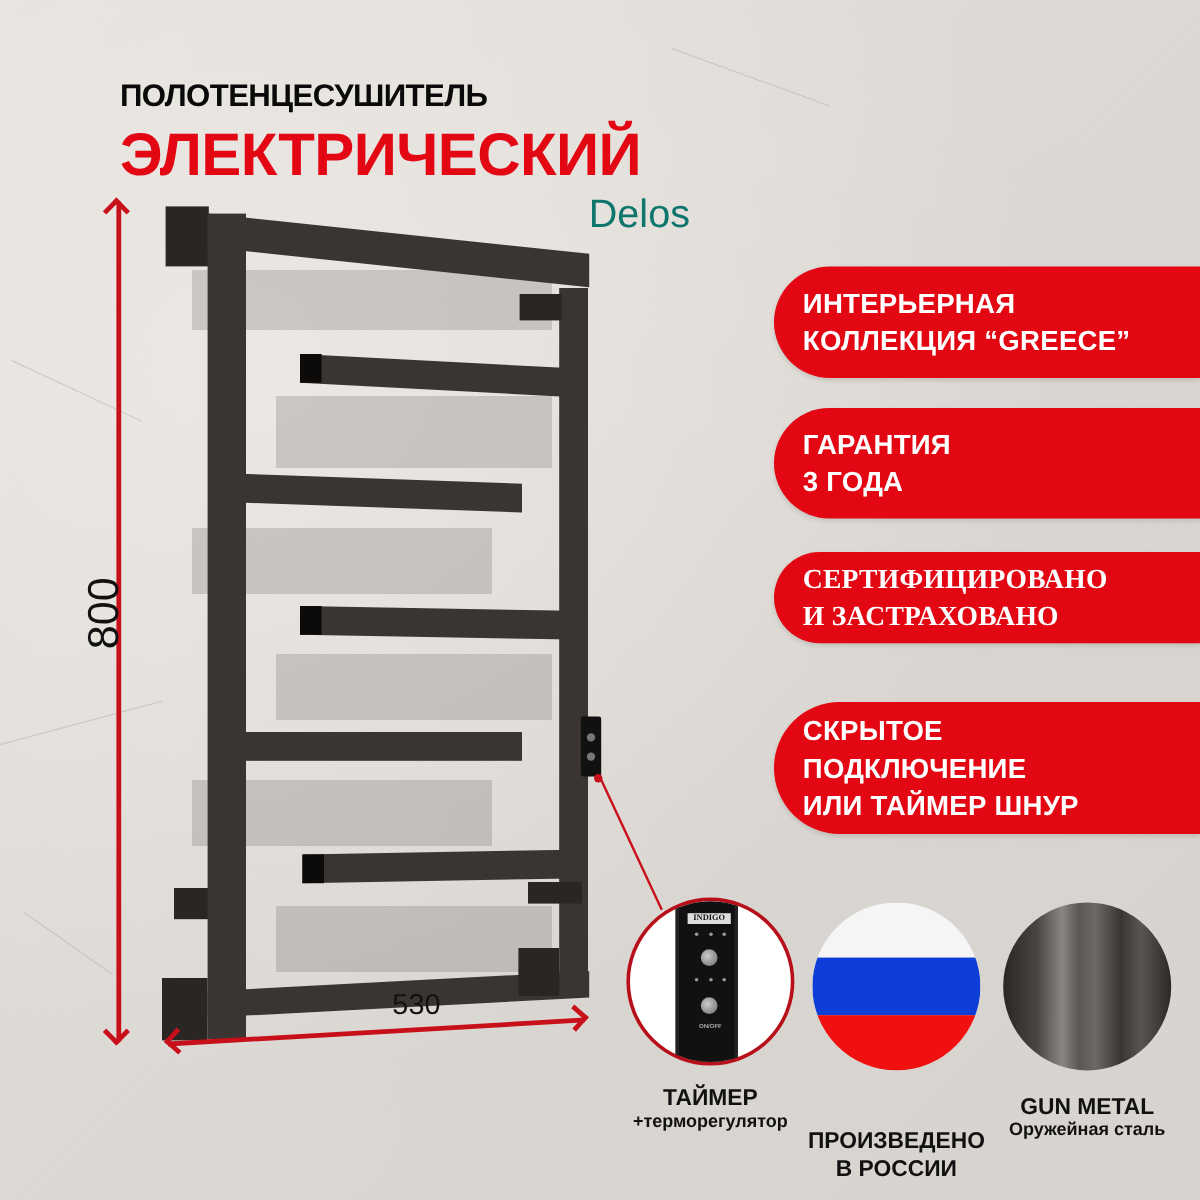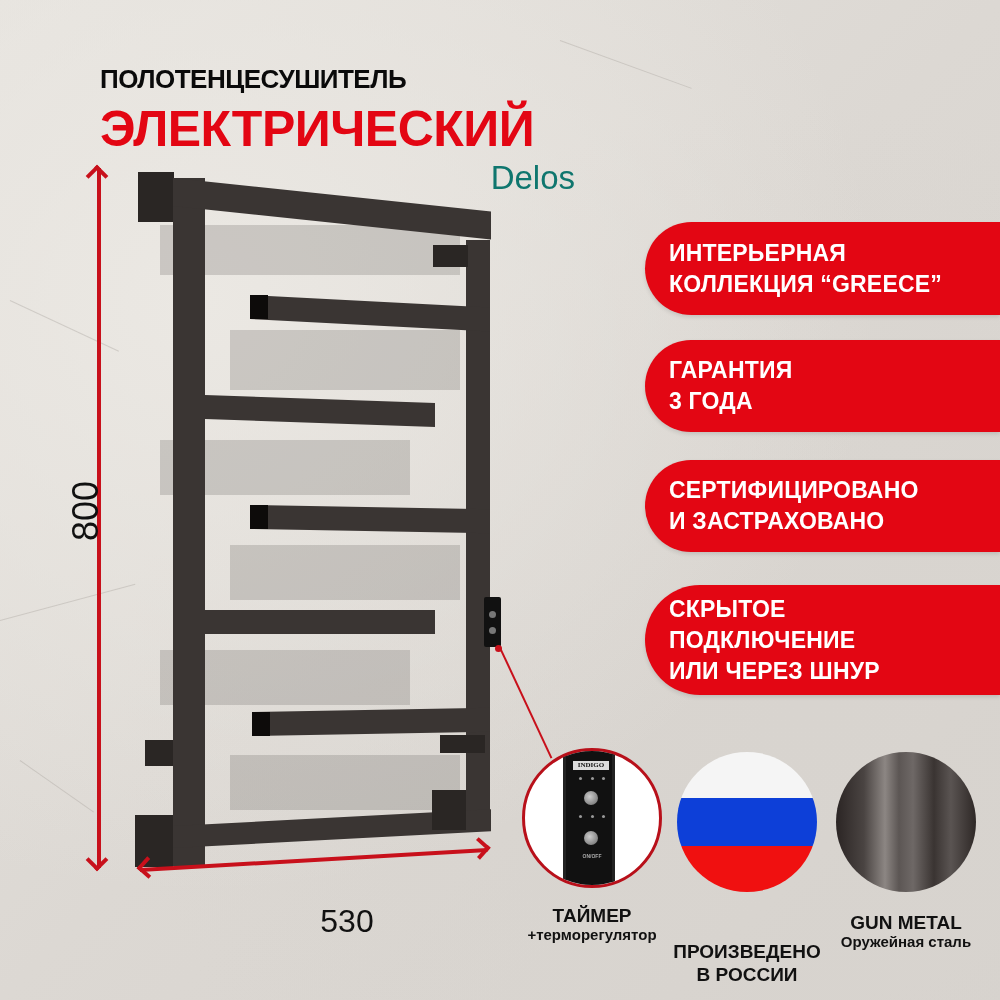--- a/index.html
+++ b/index.html
@@ -47,21 +47,21 @@
     position: absolute; left: 46px; top: 490px; font-size: 36px; color: #111;
     transform: rotate(-90deg); transform-origin: center; width: 80px; text-align: center;
   }
   .dim-h {
     position: absolute; left: 140px; top: 868px; width: 348px; height: 4px;
     background: #c8101b; transform: rotate(-3.3deg); transform-origin: left center;
   }
   .dim-h .ah-left { left: 0px; top: -8px; transform: rotate(-45deg); }
   .dim-h .ah-right { right: 0px; top: -8px; transform: rotate(135deg); }
   .dim-h-label {
-    position: absolute; left: 302px; top: 903px; font-size: 32px; color: #111;
+    position: absolute; left: 302px; top: 824px; font-size: 24px; color: #111;
     width: 90px; text-align: center;
   }
 
   
   .rail { position: absolute; background: #3a3533; }
   .rail.dark { background: #2a2624; }
   .rail-shadow { position: absolute; background: rgba(120,115,110,0.28); }
   .rail-end { position: absolute; background: #0d0b0a; }
   .controller-small {
     position: absolute; left: 484px; top: 597px; width: 17px; height: 50px;
@@ -203,28 +203,28 @@
 <div class="dim-h-label">530</div>
 
 <div class="pill p1" style="top:222px;height:93px;">
   <span>ИНТЕРЬЕРНАЯ</span>
   <span>КОЛЛЕКЦИЯ “GREECE”</span>
 </div>
 <div class="pill" style="top:340px;height:92px;">
   <span>ГАРАНТИЯ</span>
   <span>3 ГОДА</span>
 </div>
-<div class="pill" style="top:460px;height:92px;">
+<div class="pill" style="top:460px;height:76px;font-family:Liberation Serif, serif;">
   <span>СЕРТИФИЦИРОВАНО</span>
   <span>И ЗАСТРАХОВАНО</span>
 </div>
 <div class="pill" style="top:585px;height:110px;">
   <span>СКРЫТОЕ</span>
   <span>ПОДКЛЮЧЕНИЕ</span>
-  <span>ИЛИ ЧЕРЕЗ ШНУР</span>
+  <span>ИЛИ ТАЙМЕР ШНУР</span>
 </div>
 
 <div class="badge-circle badge-timer">
   <div class="timer-device">
     <div class="timer-brand">INDIGO</div>
     <div class="timer-leds">
         <i></i>
         <i></i>
         <i></i>
       </div>

